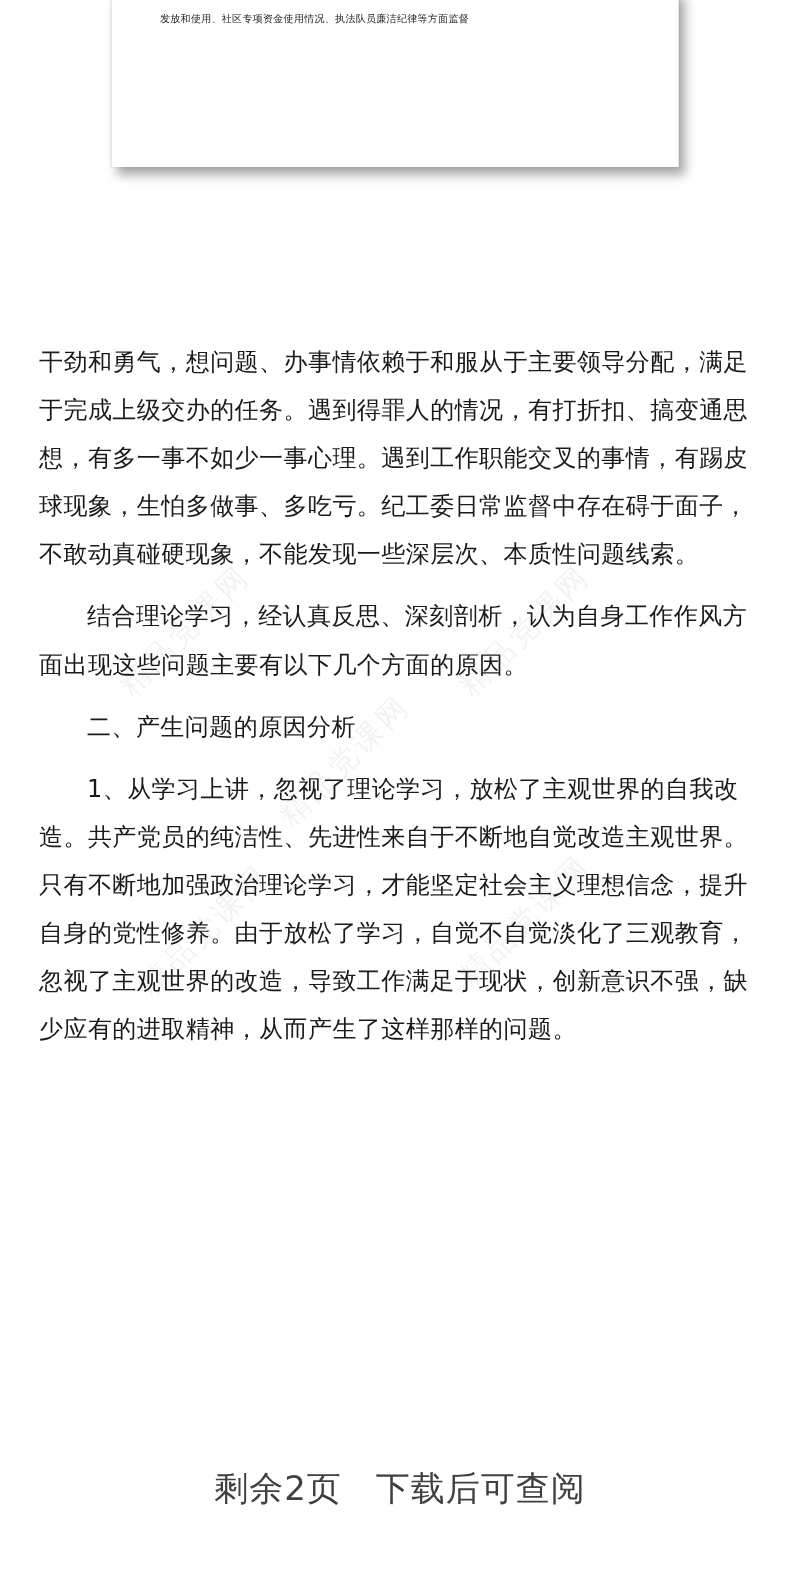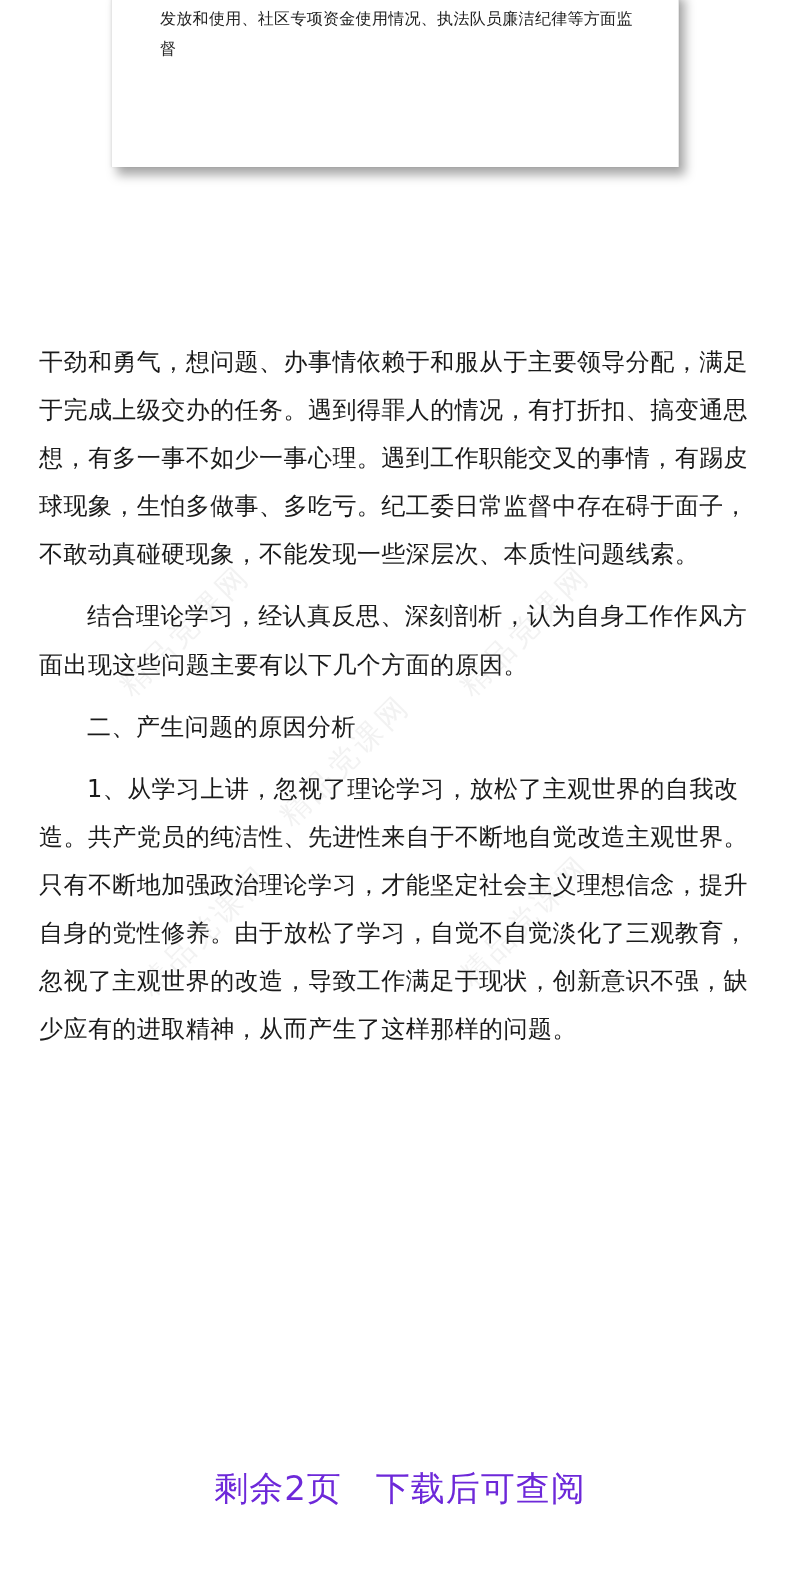--- a/index.html
+++ b/index.html
@@ -25,21 +25,21 @@
     background: #ffffff;
     border-left: 1px solid #e6e6e6;
     border-right: 1px solid #e6e6e6;
     box-shadow: 6px 8px 10px rgba(0,0,0,0.35), 0 0 3px rgba(0,0,0,0.08);
   }
   .card-text {
     position: absolute;
     left: 48px;
     top: 14px;
     width: 480px;
-    font-size: 16px;
+    font-size: 10px;
     line-height: 30px;
     color: #222;
     letter-spacing: 0.3px;
   }
   .card-text p { margin: 0; }
   .card-text .indent { text-indent: 28px; }
 
   
   .doc-body {
     position: absolute;
@@ -66,21 +66,21 @@
   }
 
   
   .remaining {
     position: absolute;
     left: 0;
     top: 1466px;
     width: 800px;
     text-align: center;
     font-size: 34px;
-    color: #6d28d9;
+    color: #404040;
     letter-spacing: 1px;
   }
   .remaining span { display: inline-block; }
   .remaining .gap { width: 34px; }
 </style>
 </head>
 <body>
 
 <div class="page-card">
   <div class="card-text">

